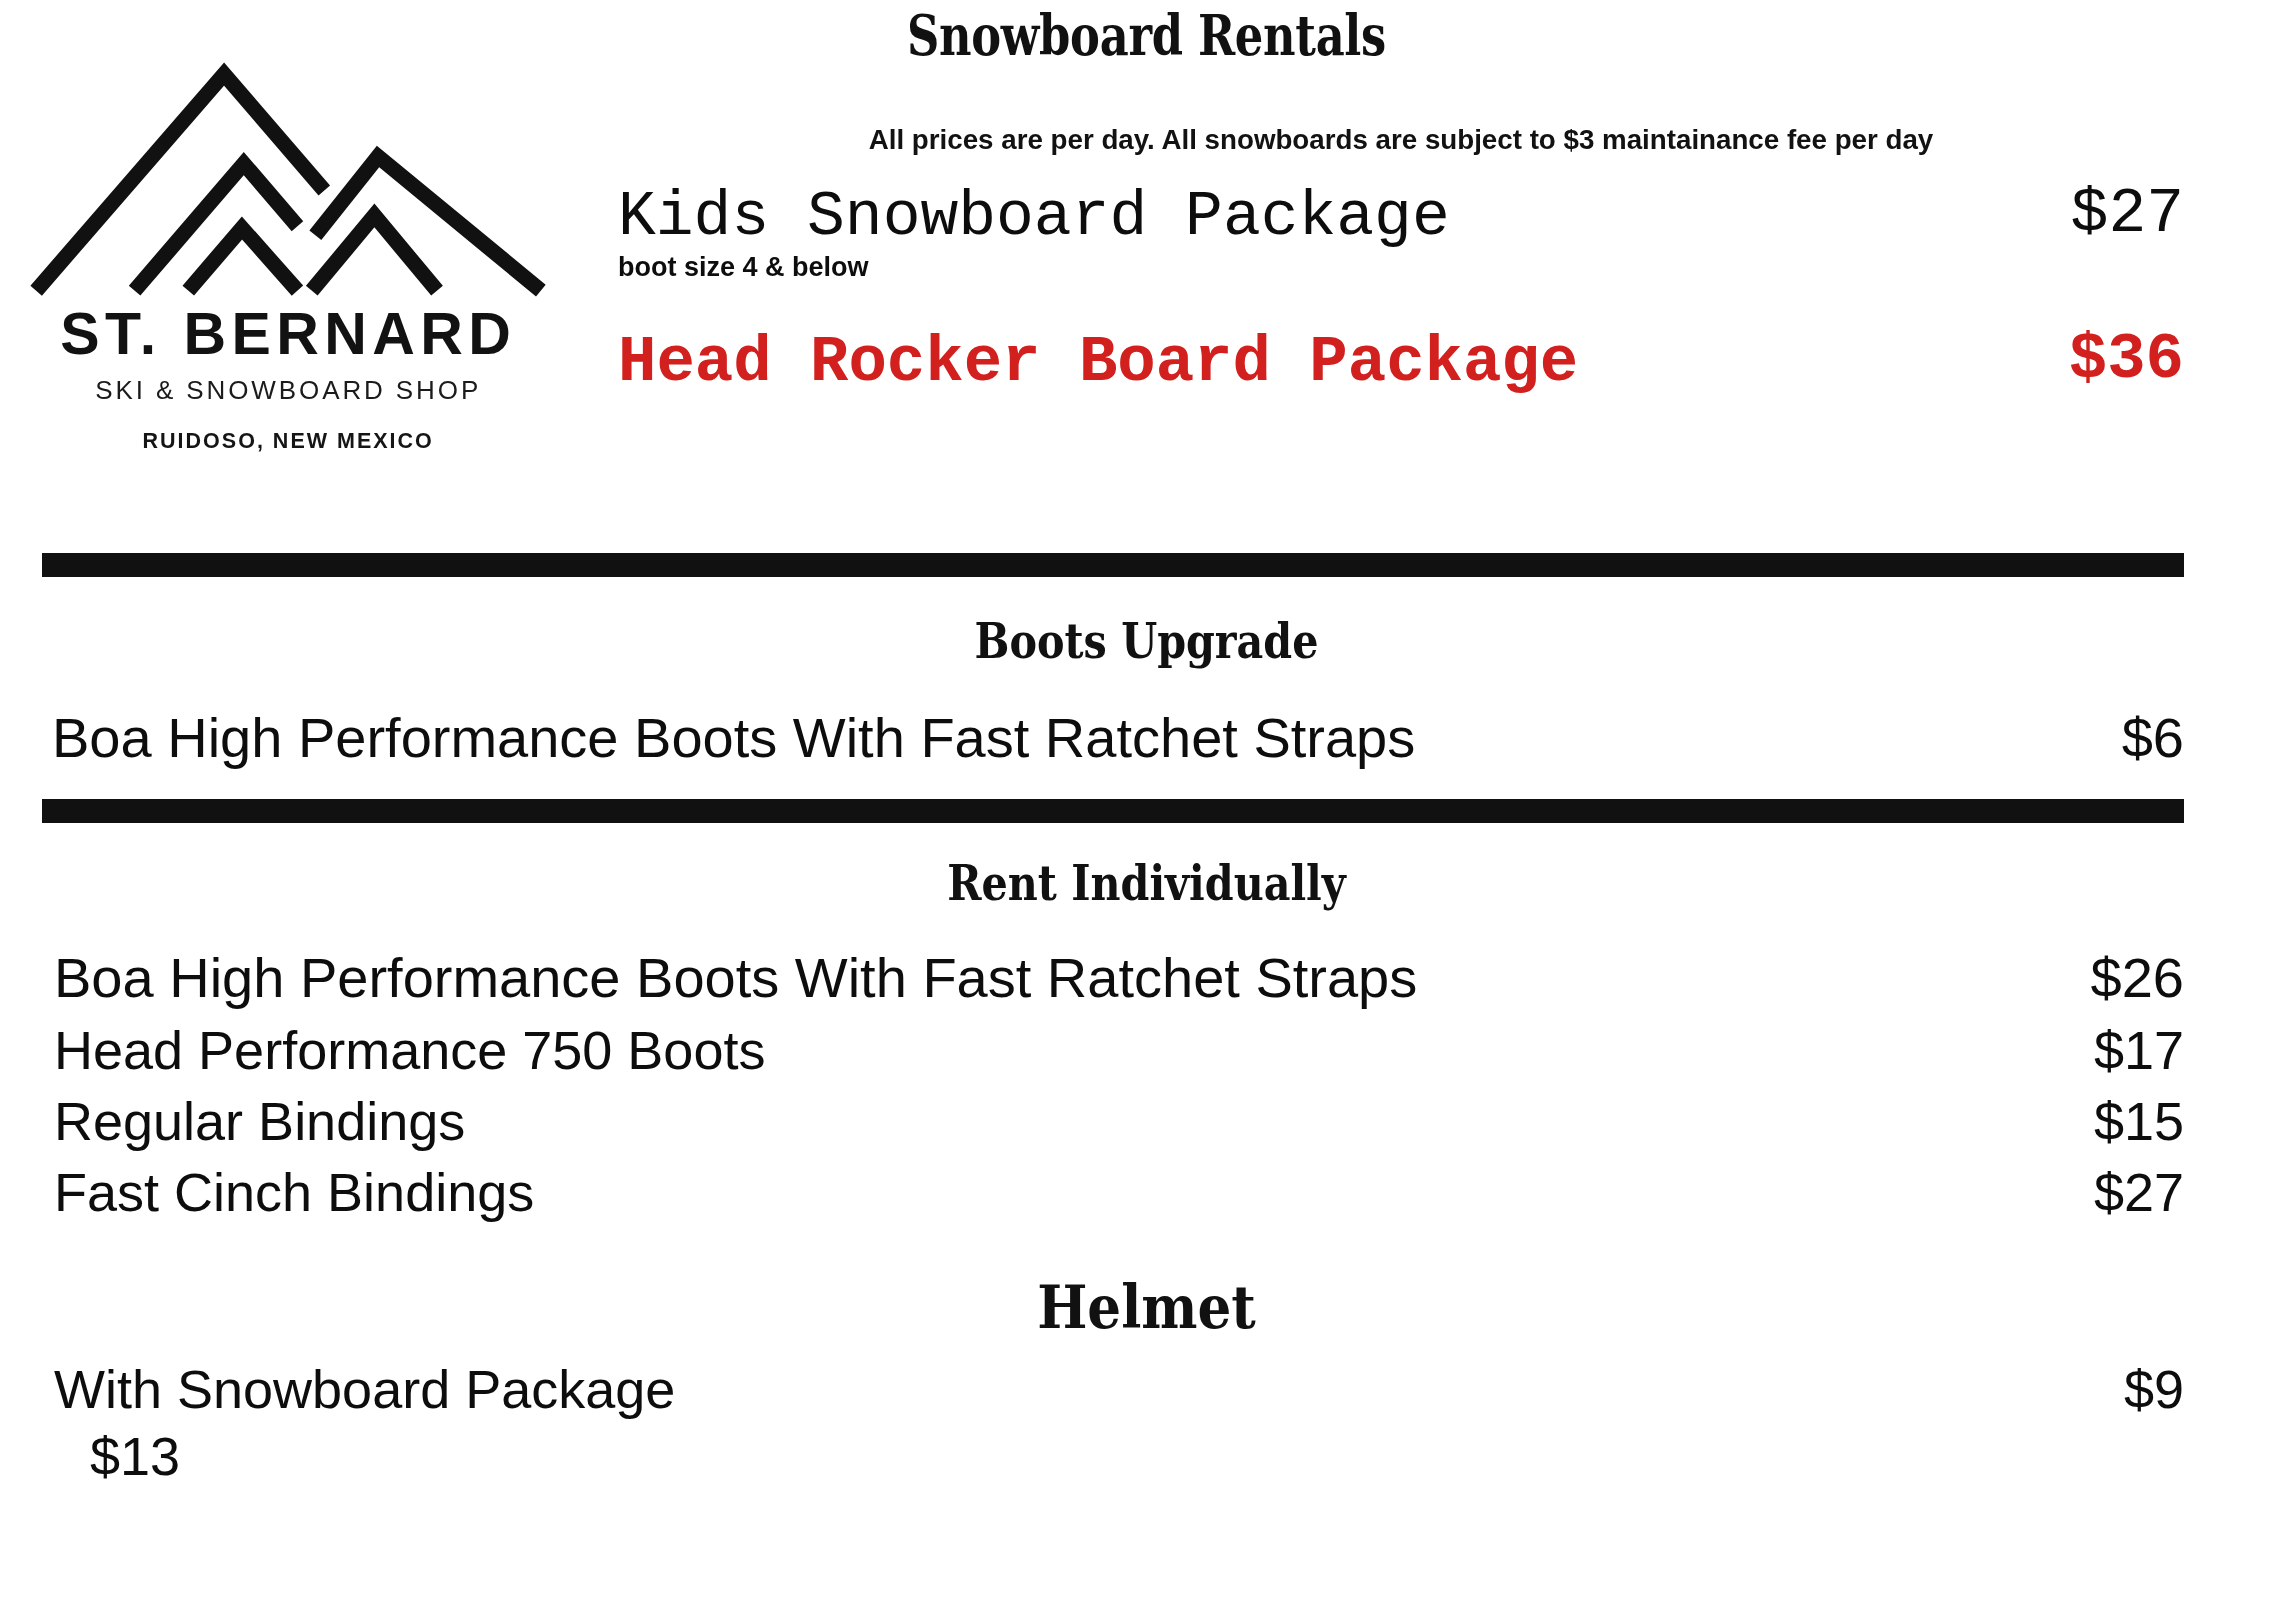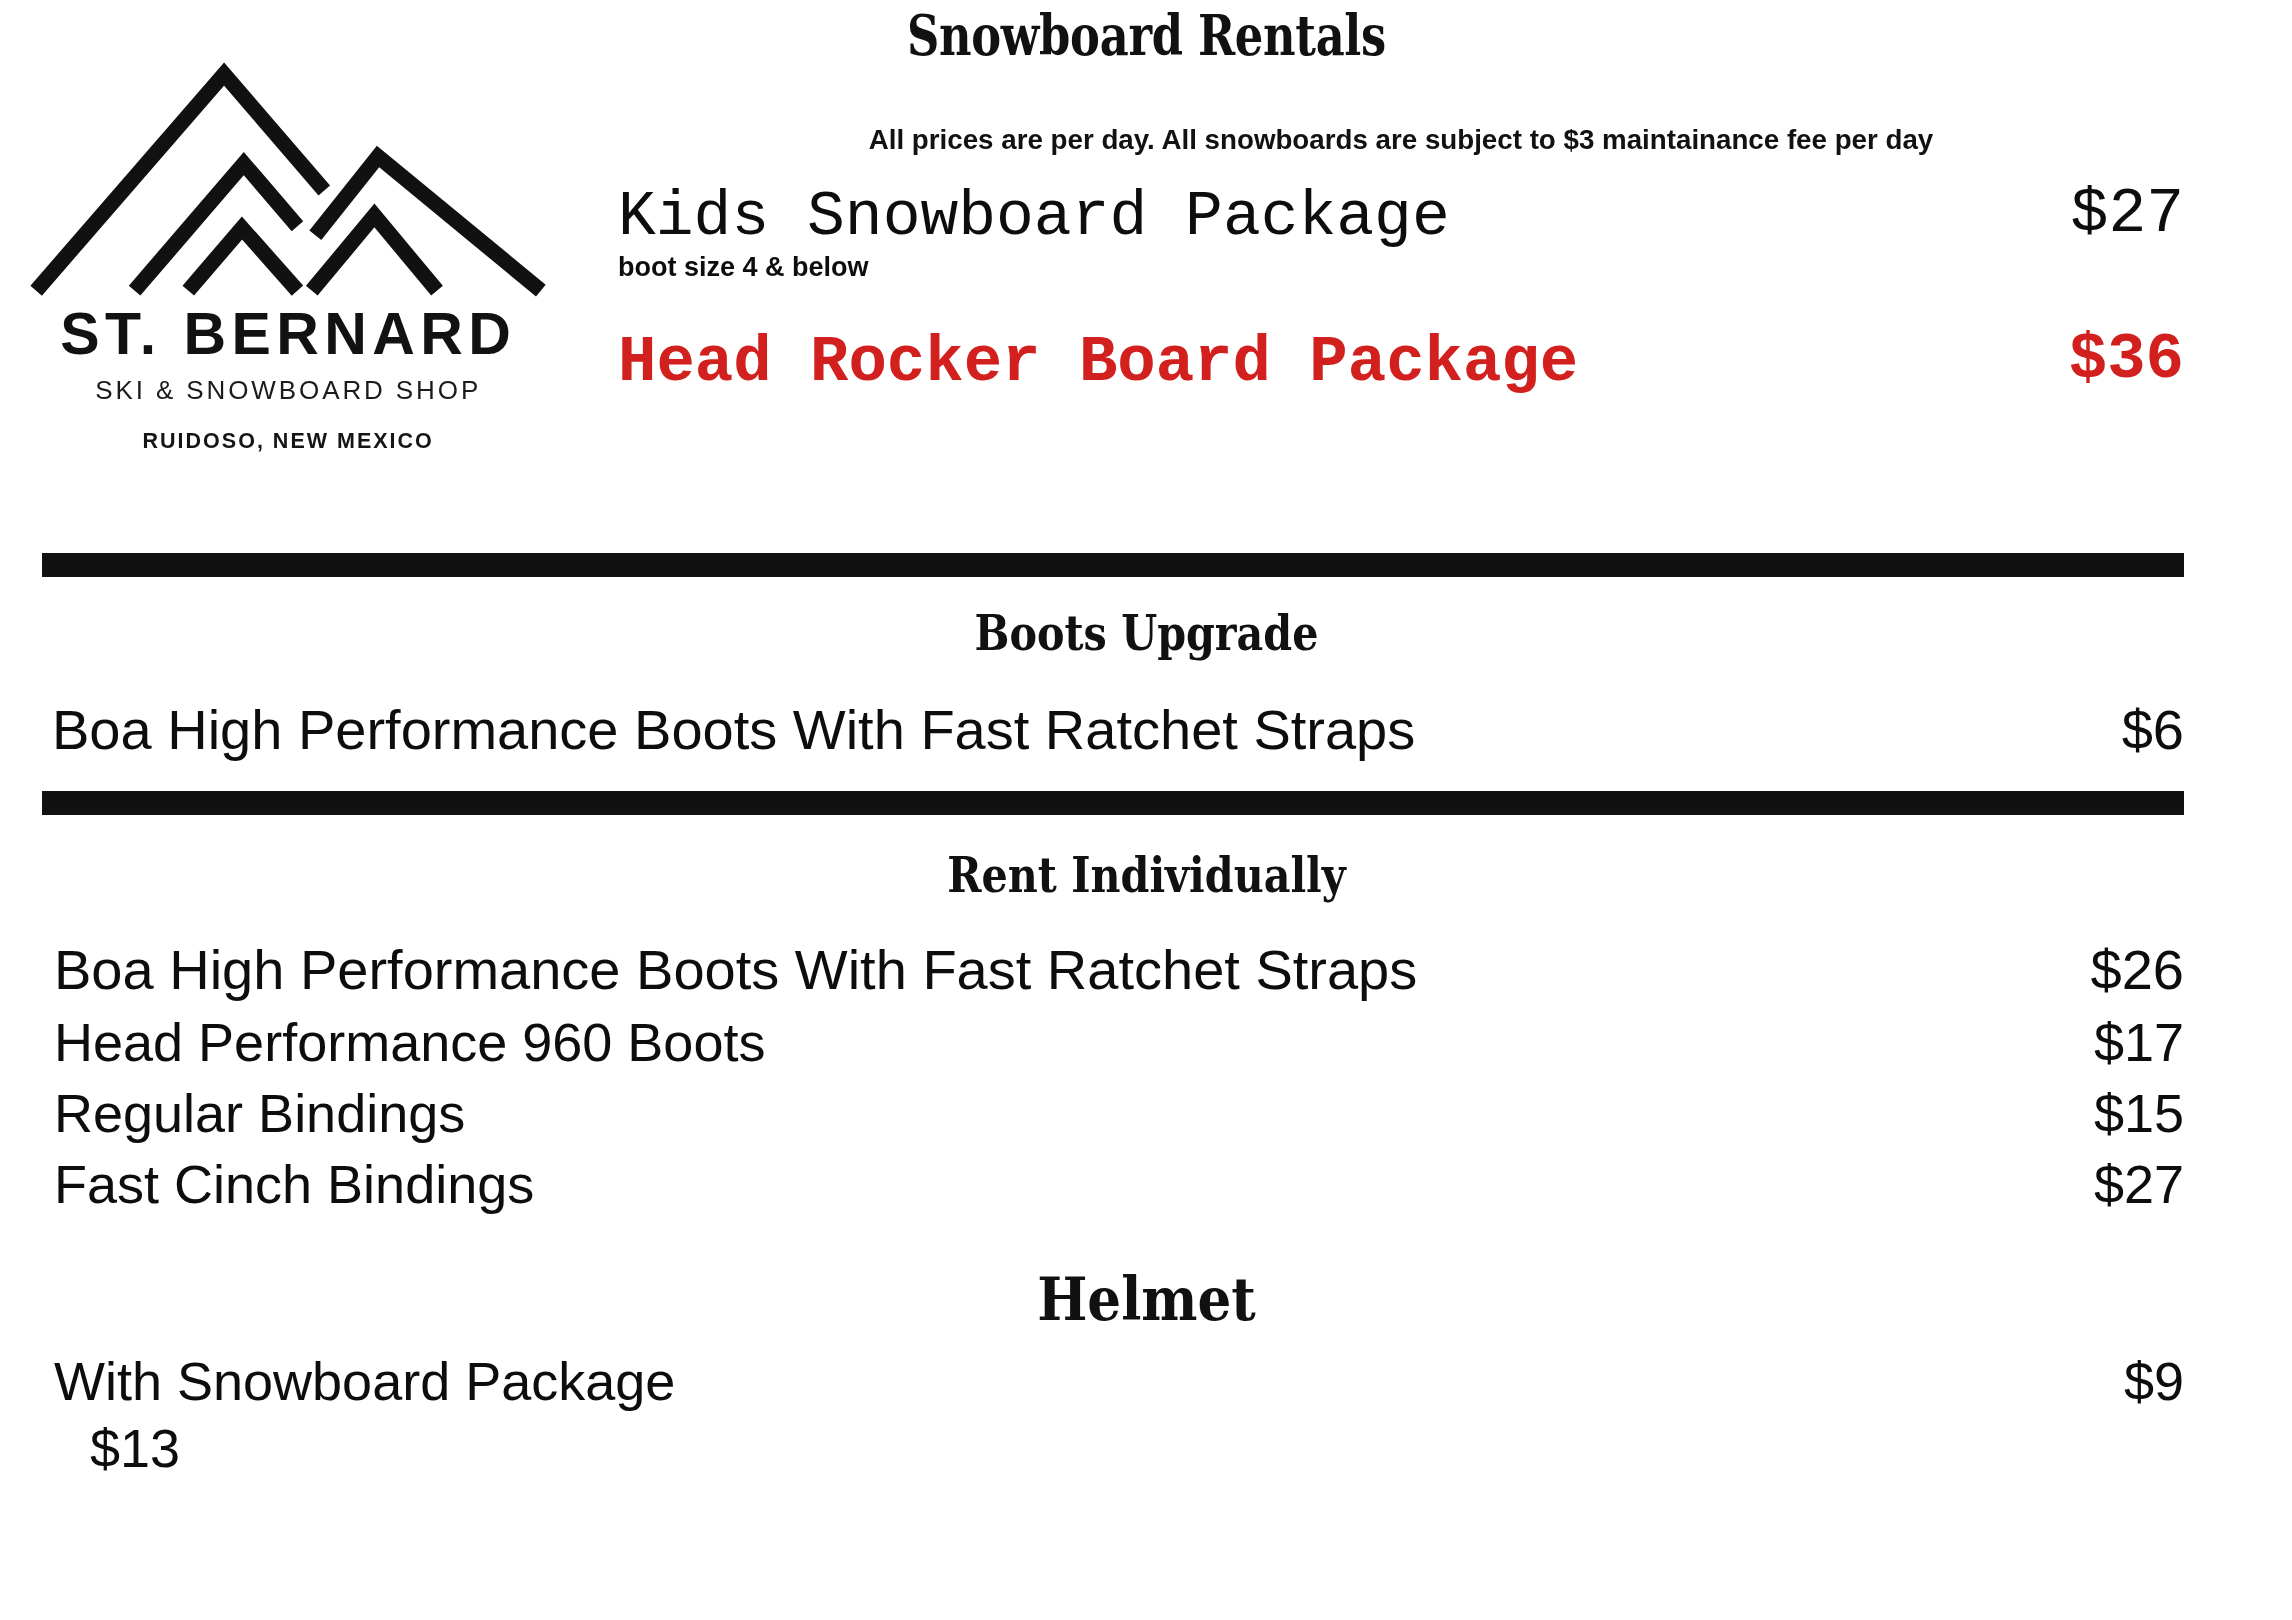--- a/index.html
+++ b/index.html
@@ -161,21 +161,21 @@
     font-size: 54px;
     white-space: nowrap;
   }
   .row .price {
     font-size: 54px;
     white-space: nowrap;
     padding-left: 36px;
   }
 
   
-  #boots-upgrade-section { padding-top: 28px; }
+  #boots-upgrade-section { padding-top: 36px; }
   #boots-upgrade-section .list { margin-top: 36px; margin-left: 52px; }
   #boots-upgrade-section .row .label,
   #boots-upgrade-section .row .price { font-size: 56px; }
   #boots-upgrade-section .spacer { height: 29px; }
 
   
   #rent-individually-section { padding-top: 32px; }
   #rent-individually-section .list { margin-top: 34px; }
   #rent-individually-section .row { margin-bottom: 9px; }
   #rent-individually-section .row:first-child .label,
@@ -244,21 +244,21 @@
 <div class="divider"></div>
 
 <div id="rent-individually-section">
   <div class="section-head">Rent Individually</div>
   <div class="list">
     <div class="row">
       <div class="label">Boa High Performance Boots With Fast Ratchet Straps</div>
       <div class="price">$26</div>
     </div>
     <div class="row">
-      <div class="label">Head Performance 960 Boots</div>
+      <div class="label">Head Performance 750 Boots</div>
       <div class="price">$17</div>
     </div>
     <div class="row">
       <div class="label">Regular Bindings</div>
       <div class="price">$15</div>
     </div>
     <div class="row">
       <div class="label">Fast Cinch Bindings</div>
       <div class="price">$27</div>
     </div>

